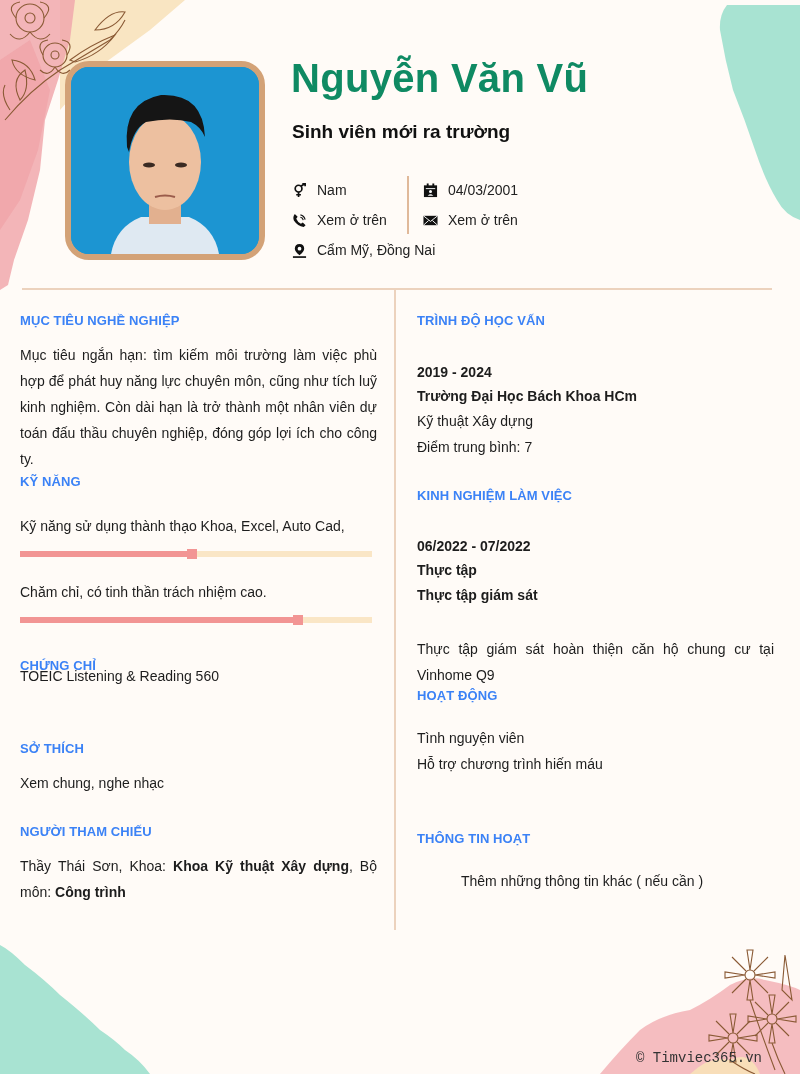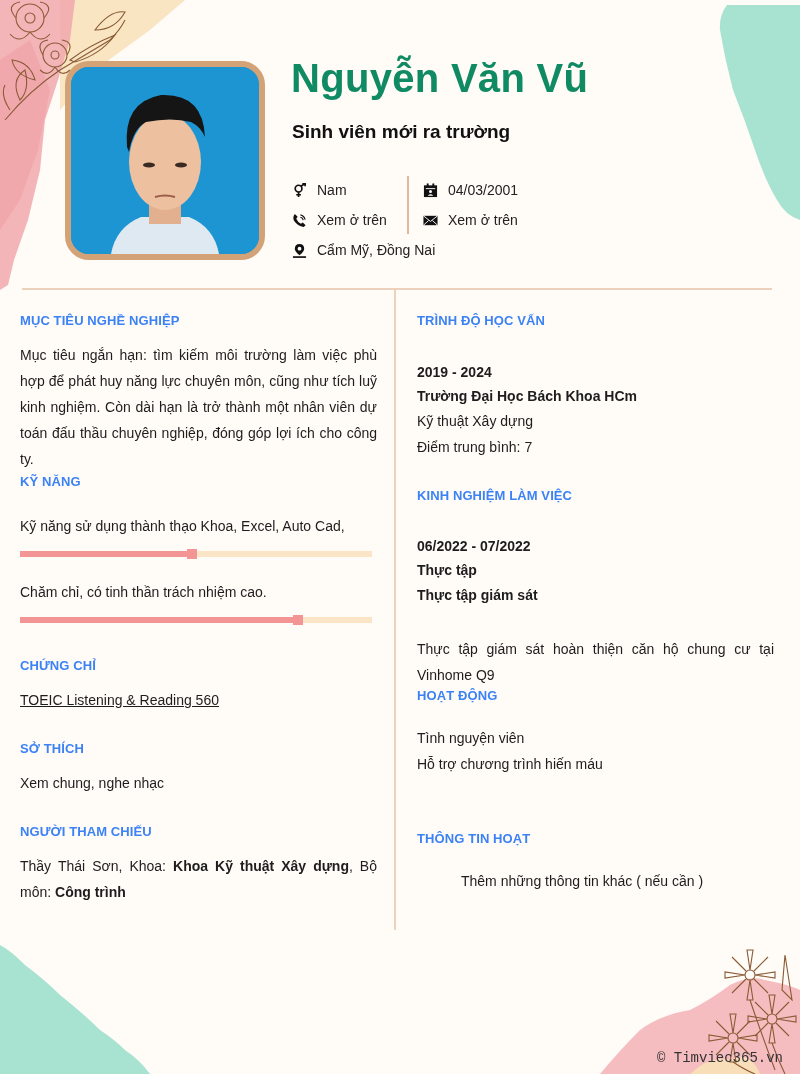--- a/index.html
+++ b/index.html
@@ -49,21 +49,21 @@
     .txt.justify { text-align: justify; }
     .b { font-weight: bold; }
 
     .bar { position: absolute; height: 6px; background: #fae6c6; }
     .bar .fill { position: absolute; left: 0; top: 0; height: 6px; background: #f29594; }
     .bar .knob { position: absolute; top: -2px; width: 10px; height: 10px; background: #f29594; }
 
     .copyright {
       position: absolute; left: 636px; top: 1050px;
       font-family: "Liberation Mono", "DejaVu Sans Mono", monospace;
-      font-size: 14px; color: #333; margin-left: 21px;
+      font-size: 14px; color: #333;
     }
   </style>
 </head>
 <body>
 
 <div class="page">
 
   <div class="deco" style="left:0;top:0;">
     <svg width="200" height="300" viewBox="0 0 200 300">
       <path d="M60 0 L185 0 L150 30 L95 70 L60 110 Z" fill="#f8e1b8" opacity="0.85"></path>
@@ -203,21 +203,21 @@
     <div class="fill" style="width:49%;"></div>
     <div class="knob" style="left:calc(49% - 5px);"></div>
   </div>
   <div class="txt" style="left:20px;top:579px;">Chăm chỉ, có tinh thần trách nhiệm cao.</div>
   <div class="bar" style="left:20px;top:617px;width:352px;">
     <div class="fill" style="width:79%;"></div>
     <div class="knob" style="left:calc(79% - 5px);"></div>
   </div>
 
   <div class="sec-title" style="left:20px;top:658px;">CHỨNG CHỈ</div>
-  <div class="txt" style="left:20px;top:687px;text-decoration:underline;">TOEIC Listening &amp; Reading 560</div>
+  <div class="txt" style="left:20px;top:663px;">TOEIC Listening &amp; Reading 560</div>
 
   <div class="sec-title" style="left:20px;top:741px;">SỞ THÍCH</div>
   <div class="txt" style="left:20px;top:770px;">Xem chung, nghe nhạc</div>
 
   <div class="sec-title" style="left:20px;top:824px;">NGƯỜI THAM CHIẾU</div>
   <div class="txt justify" style="left:20px;top:853px;width:357px;text-align-last:left;"><span>Thầy Thái Sơn, Khoa: </span><span class="b">Khoa Kỹ thuật Xây dựng</span><span>, Bộ môn: </span><span class="b">Công trình</span></div>
 
   <div class="sec-title" style="left:417px;top:313px;">TRÌNH ĐỘ HỌC VẤN</div>
   <div class="txt b" style="left:417px;top:359px;">2019 - 2024</div>
   <div class="txt b" style="left:417px;top:383px;">Trường Đại Học Bách Khoa HCm</div>

